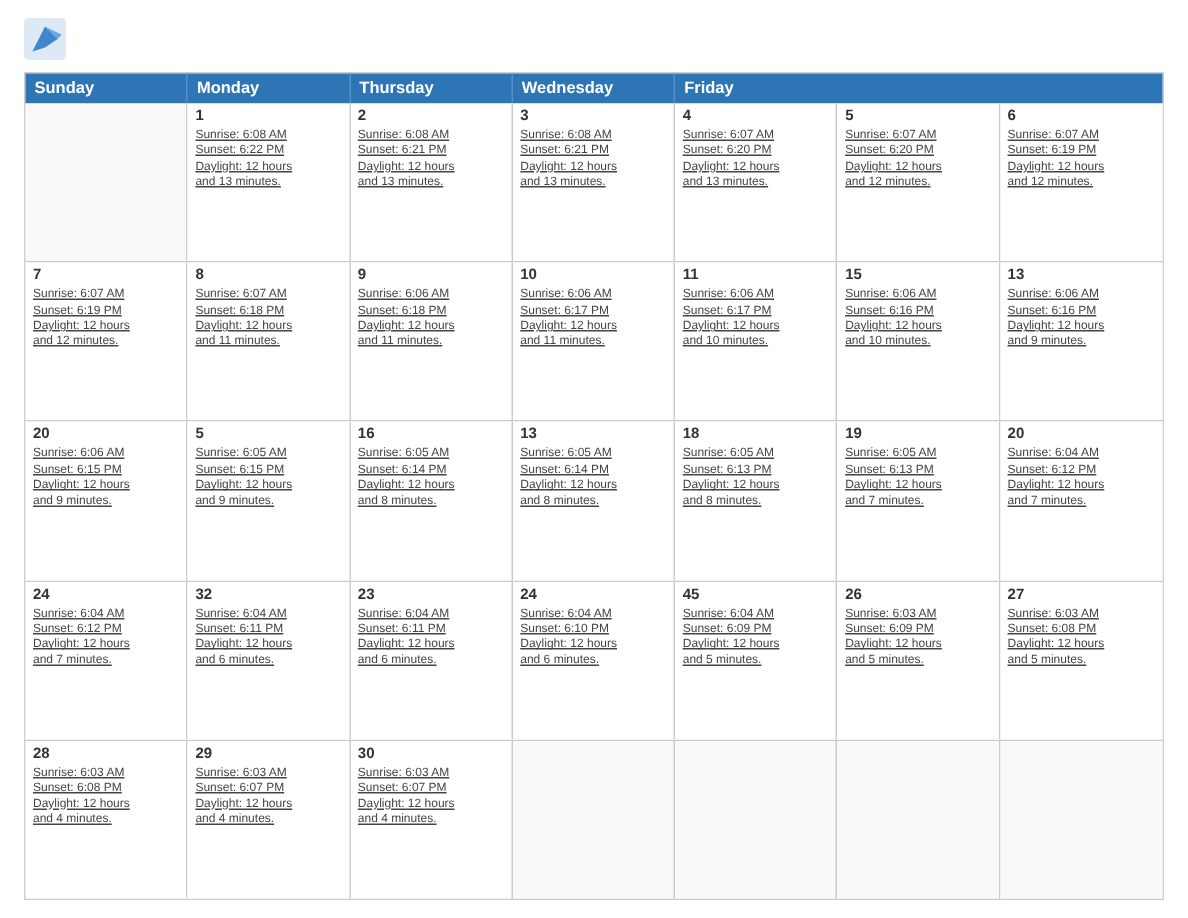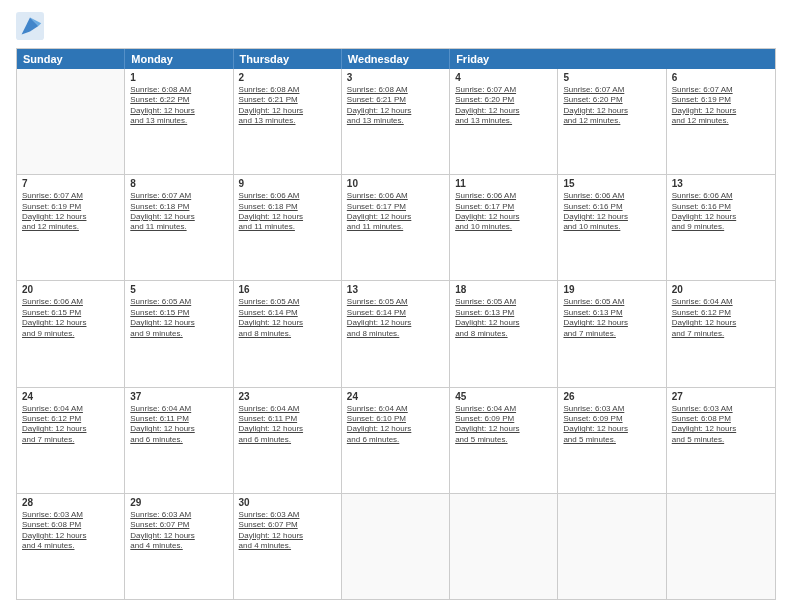--- a/index.html
+++ b/index.html
@@ -290,21 +290,21 @@
         </div>
         <div class="week-row">
           <div class="day-cell">
             <div class="day-number">24</div>
             <div class="day-info" style="white-space: pre-line;">Sunrise: 6:04 AM
 Sunset: 6:12 PM
 Daylight: 12 hours
 and 7 minutes.</div>
           </div>
           <div class="day-cell">
-            <div class="day-number">37</div>
+            <div class="day-number">32</div>
             <div class="day-info" style="white-space: pre-line;">Sunrise: 6:04 AM
 Sunset: 6:11 PM
 Daylight: 12 hours
 and 6 minutes.</div>
           </div>
           <div class="day-cell">
             <div class="day-number">23</div>
             <div class="day-info" style="white-space: pre-line;">Sunrise: 6:04 AM
 Sunset: 6:11 PM
 Daylight: 12 hours

